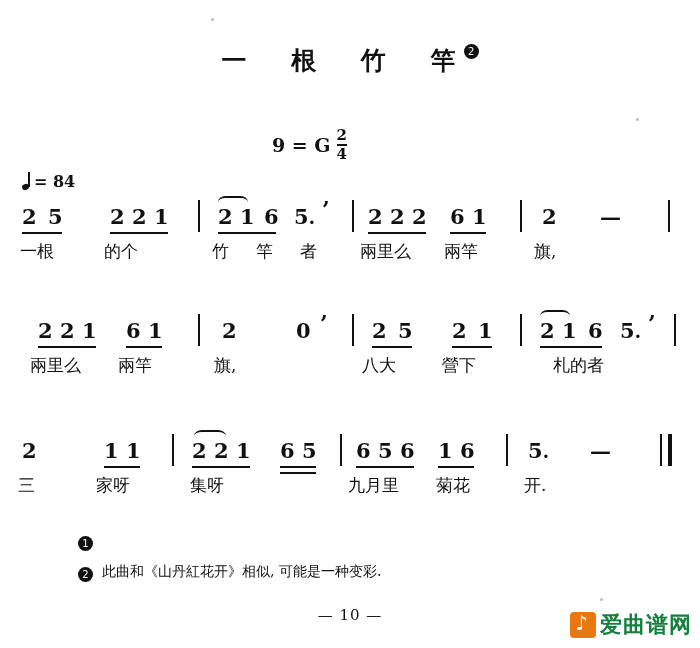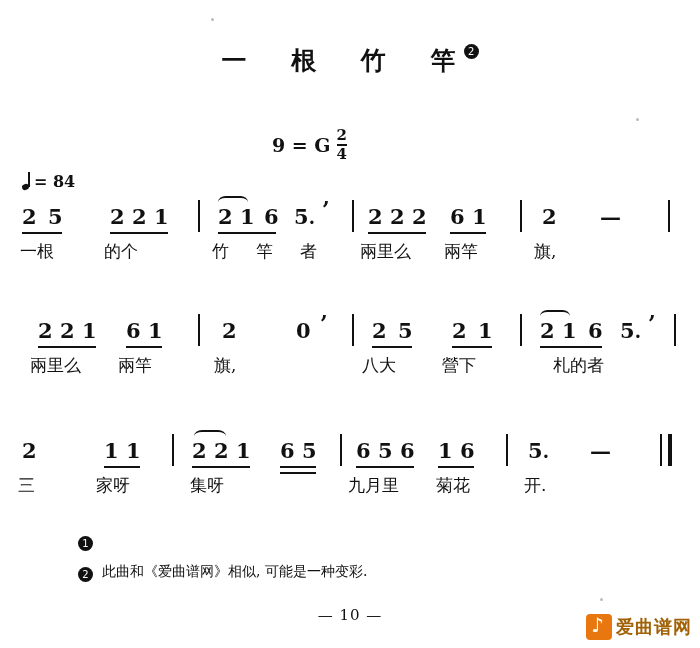--- a/index.html
+++ b/index.html
@@ -239,22 +239,22 @@
   .logo-mark::before {
     content: "♪";
     position: absolute;
     left: 5px; top: -1px;
     color: #fff;
     font-size: 20px;
     font-family: "DejaVu Sans", sans-serif;
   }
   .logo-text {
     font-family: "DejaVu Sans", sans-serif;
-    font-size: 18px;
-    color: #a16207;
+    font-size: 22px;
+    color: #15803d;
     font-weight: bold;
     letter-spacing: 1px;
   }
 
   .specks span {
     position: absolute;
     background: #bbb;
     border-radius: 50%;
   }
 </style>
@@ -430,21 +430,21 @@
       <span class="lyric" style="left:502px;">开.</span>
     </div>
   </div>
 
   <div class="footnotes">
     <div class="fn">
       <span class="num"><span class="circnum">1</span></span>
     </div>
     <div class="fn">
       <span class="num"><span class="circnum">2</span></span>
-      <span>此曲和《爱曲谱网》相似, 可能是一种变彩.</span>
+      <span>此曲和《山丹紅花开》相似, 可能是一种变彩.</span>
     </div>
   </div>
 
   <div class="pagenum">— 10 —</div>
 
   <div class="logo">
     <span class="logo-mark"></span>
     <span class="logo-text">爱曲谱网</span>
   </div>
 

